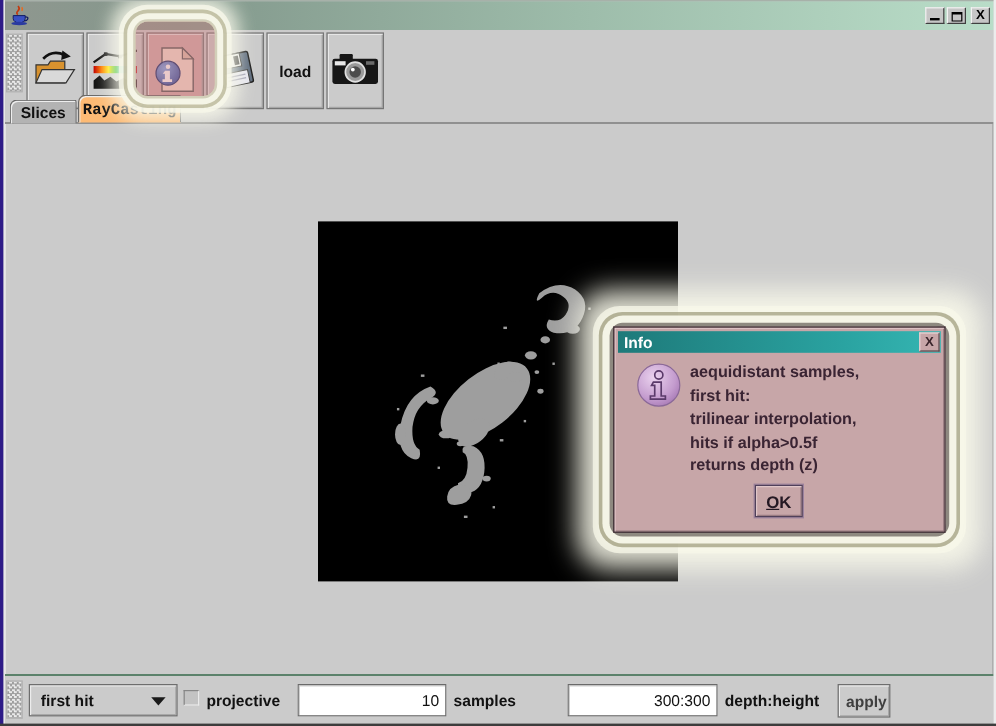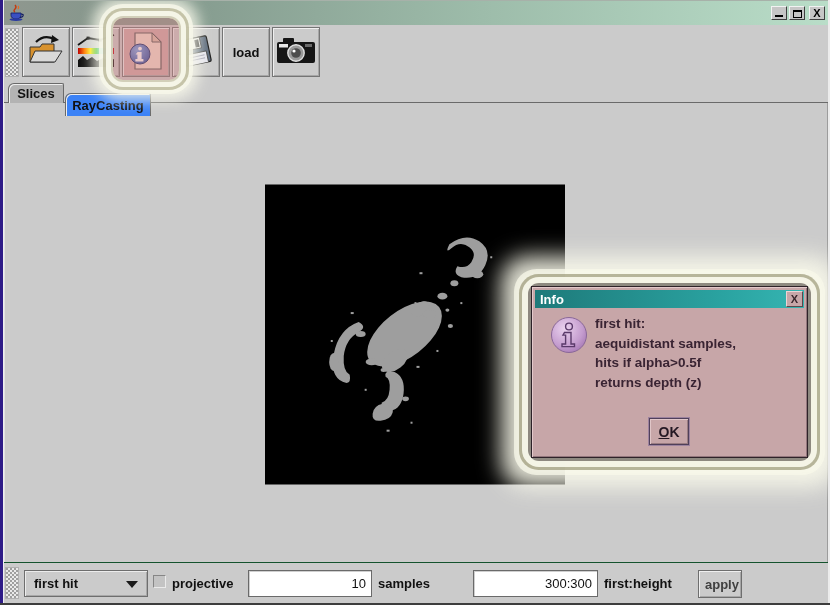--- a/index.html
+++ b/index.html
@@ -36,39 +36,39 @@
          font:bold 11px "Liberation Sans",sans-serif; color:#000; }
 
   
   .toolbar { position:absolute; left:4px; right:2px; top:25px; height:55px; background:#cbcbcb; }
   .grip {
     background:repeating-conic-gradient(#e9e9e9 0% 25%, #9e9e9e 0% 50%) 0 0 / 4px 4px;
     border:1px solid #b0b0b0;
   }
   .toolbar .grip { position:absolute; left:1px; top:3px; width:14px; height:49px; }
   .tbtn {
-    position:absolute; top:2px; width:48px; height:50px; background:#cbcbcb;
+    position:absolute; top:2px; width:48px; height:64px; background:#cbcbcb;
     border:1px solid #757575;
     box-shadow:inset 1px 1px 0 #efefef, inset -1px -1px 0 #a6a6a6;
     display:flex; align-items:center; justify-content:center; padding:0; cursor:default;
     font:bold 13px "Liberation Sans",sans-serif; color:#111;
   }
   .tbtn.hl { background:#d3a9a9; }
 
   
   .tabs { position:absolute; left:4px; top:79px; height:24px; right:2px; z-index:2;text-align:center; }
   .tab {
     position:absolute; border:1px solid #6a6a6a; border-bottom:none;
     box-shadow:inset 1px 1px 0 #eeeeee;
     display:flex; align-items:center; justify-content:center;
     font:bold 13px "Liberation Sans",sans-serif; color:#111;
     border-radius:6px 2px 0 0;
   }
   .tab-unsel { left:4px; top:4px; width:56px; height:20px; background:#b3b3b3; }
-  .tab-sel   { left:61px; top:14px; width:86px; height:23px; background:#3b82f6; z-index:3; }
+  .tab-sel   { left:61px; top:0; width:86px; height:23px; background:#fdba74; z-index:3;font-family:Liberation Mono, monospace; }
 
   
   .content {
     position:absolute; left:4px; right:2px; top:102px; height:460px;
     background:#cbcbcb; border-top:1px solid #6a6a6a;
     box-shadow:inset 1px 0 0 #e2e2e2, inset -1px 0 0 #9c9c9c;
   }
   .render { position:absolute; left:261px; top:81px; width:300px; height:301px; }
   .render svg { display:block; }
 
@@ -77,29 +77,28 @@
     position:absolute; left:113px; top:18px; width:66px; height:62px;
     border-radius:10px; background:rgba(206,128,128,0.42); z-index:6;
     box-shadow:
       0 0 0 2px rgba(130,120,80,0.30),
       0 0 0 7px rgba(248,248,234,0.95),
       0 0 0 10px rgba(140,135,90,0.45),
       0 0 0 14px rgba(248,248,234,0.80),
       0 0 14px 20px rgba(248,248,234,0.85);
   }
   .dialog-wrap {
-    position:absolute; left:507px; top:183px; width:277px; height:172px;
+    position:absolute; left:507px; top:169px; width:277px; height:172px;
     border-radius:8px; z-index:10;
     box-shadow:
       0 0 0 3px rgba(40,30,26,0.50),
       0 0 0 9px rgba(248,248,234,0.95),
       0 0 0 12px rgba(120,115,75,0.50),
       0 0 0 17px rgba(248,248,234,0.75),
       0 0 22px 30px rgba(248,248,234,0.90);
-    margin-left: 20px;
   }
 
   
   .dialog {
     position:absolute; inset:0; background:#c7a6a8; border:1px solid #2e2228;
     box-shadow:inset 1px 1px 0 #e4c9cb, inset -1px -1px 0 #93767c;
   }
   .dlg-titlebar {
     position:absolute; left:3px; right:3px; top:3px; height:18px;
     background:linear-gradient(90deg,#1e7a7a 0%,#2aa3a1 70%,#35b5b2 100%);
@@ -353,22 +352,23 @@
                   <stop offset="0.6" stop-color="#c49cce"></stop>
                   <stop offset="1" stop-color="#9a6aaa"></stop>
               </radialGradient>
             </defs>
             <circle cx="20" cy="20" r="17.5" fill="url(#pg)" stroke="#8a6898" stroke-width="1"></circle>
             <circle cx="20" cy="11.5" r="3.4" fill="none" stroke="#5a3a6a" stroke-width="1.4"></circle>
             <path d="M15.5 17.5 h6.5 v11.5 h3.5 v2.6 h-12.5 v-2.6 h3.6 v-8.9 h-2.6 z" fill="none" stroke="#5a3a6a" stroke-width="1.4"></path>
           </svg>
         </span>
         <div class="dlg-lines">
+          <div class="dlg-line">aequidistant samples,</div>
           <div class="dlg-line">first hit:</div>
-          <div class="dlg-line">aequidistant samples,</div>
+          <div class="dlg-line">trilinear interpolation,</div>
           <div class="dlg-line">hits if alpha&gt;0.5f</div>
           <div class="dlg-line">returns depth (z)</div>
         </div>
         <button class="ok-btn">
           <span class="ok-text">OK</span>
         </button>
       </div>
     </div>
   </div>
 
@@ -380,21 +380,21 @@
       <span class="combo-arrow"></span>
     </div>
 
     <div class="checkbox"></div>
     <span class="blabel lbl-projective">projective</span>
 
     <input class="tfield f-samples" value="10" style="">
     <span class="blabel lbl-samples">samples</span>
 
     <input class="tfield f-size" value="300:300" style="">
-    <span class="blabel lbl-size">first:height</span>
+    <span class="blabel lbl-size">depth:height</span>
 
     <button class="apply-btn">apply</button>
   </div>
 
   <div class="edge edge-top"></div>
   <div class="edge edge-left-purple"></div>
   <div class="edge edge-left-white"></div>
   <div class="edge edge-right"></div>
   <div class="edge edge-bottom"></div>
 </div>

